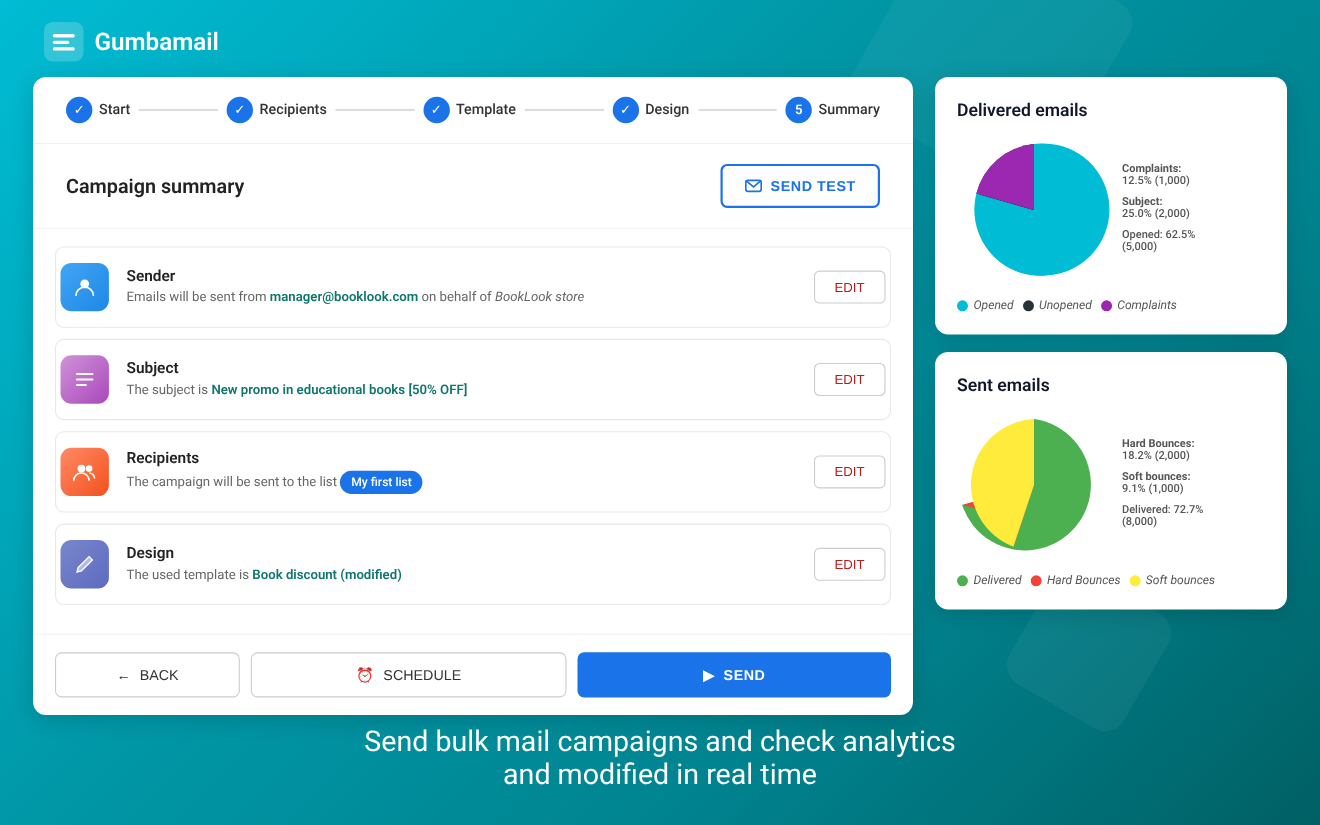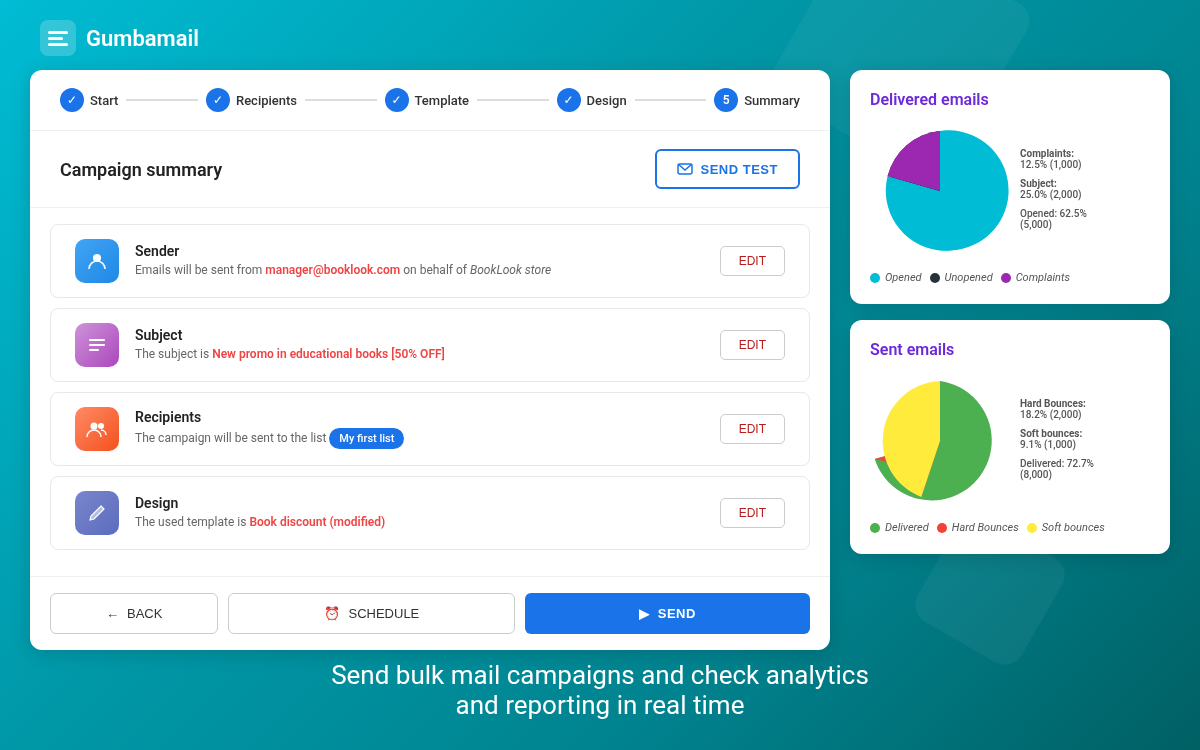--- a/index.html
+++ b/index.html
@@ -175,21 +175,21 @@
     }
 
     
     .campaign-items {
       padding: 16px 20px;
     }
     .campaign-item {
       display: flex;
       align-items: center;
       gap: 16px;
-      padding: 14px 24px;
+      padding: 14px 4px;
       border: 1px solid #e8e8e8;
       border-radius: 8px;
       margin-bottom: 10px;
     }
     .item-icon {
       width: 44px;
       height: 44px;
       border-radius: 10px;
       display: flex;
       align-items: center;
@@ -210,21 +210,21 @@
       font-weight: 600;
       color: #222;
       margin-bottom: 3px;
     }
     .item-desc {
       font-size: 12px;
       color: #666;
       line-height: 1.4;
     }
     .item-desc strong {
-      color: #ef4444;
+      color: #0f766e;
       font-weight: 600;
     }
     .item-desc em {
     }
     .tag-badge {
       display: inline-block;
       background: #1a73e8;
       color: white;
       padding: 3px 10px;
       border-radius: 20px;
@@ -305,21 +305,21 @@
     }
     .chart-panel {
       background: white;
       border-radius: 12px;
       padding: 20px;
       box-shadow: 0 4px 20px rgba(0,0,0,0.15);
     }
     .chart-title {
       font-size: 16px;
       font-weight: 600;
-      color: #6d28d9;
+      color: #0f172a;
       margin-bottom: 12px;
     }
     .chart-content {
       display: flex;
       align-items: center;
       gap: 10px;
     }
     .pie-container {
       position: relative;
       width: 140px;
@@ -603,14 +603,14 @@
         </div>
       </div>
     </div>
 
   </div>
 
 </div>
 
 <div class="tagline">
   <div class="tagline-line1">Send bulk mail campaigns and check analytics</div>
-  <div class="tagline-line2">and reporting in real time</div>
+  <div class="tagline-line2">and modified in real time</div>
 </div>
 
 </body></html>

